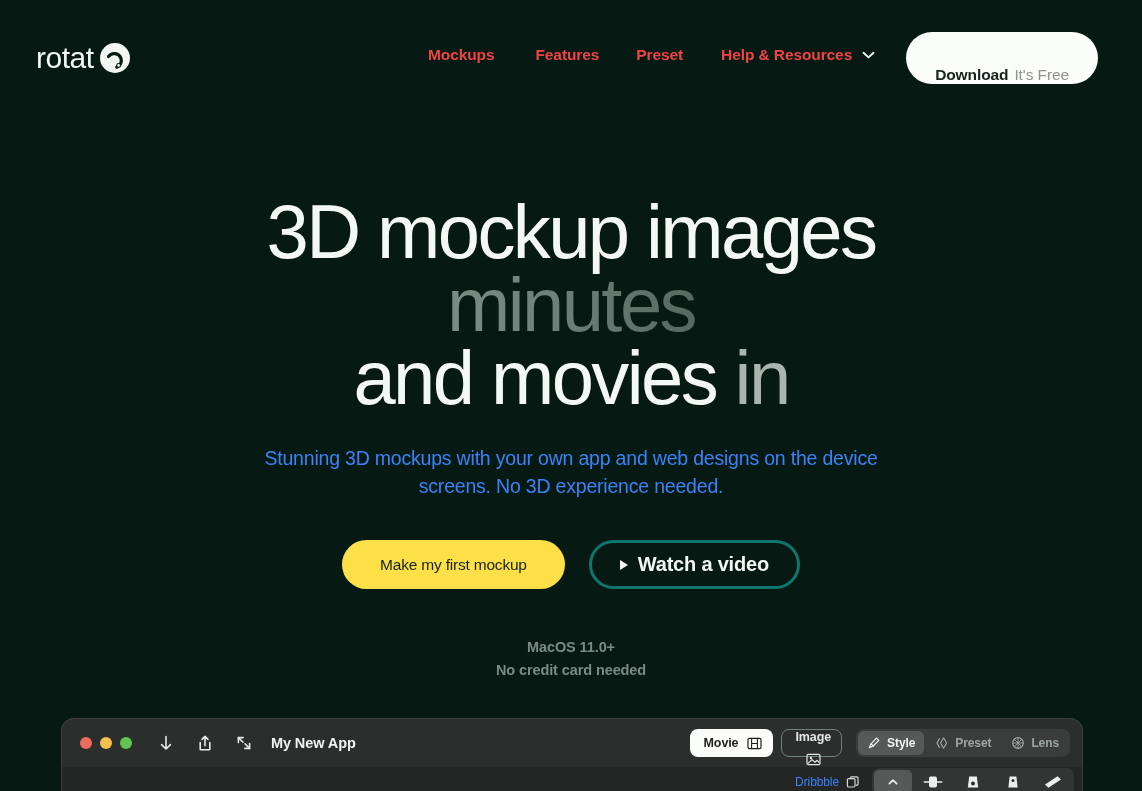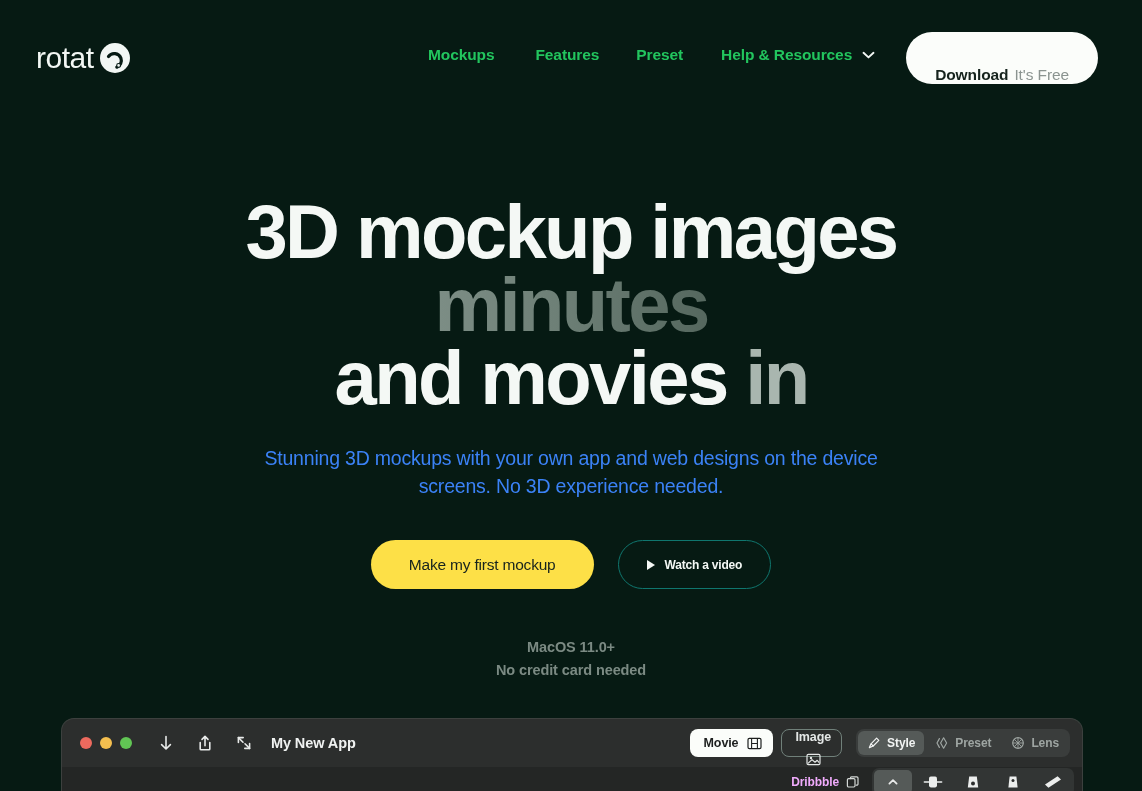--- a/index.html
+++ b/index.html
@@ -24,21 +24,21 @@
     font-size:30px; font-weight:500; color:#f2f7f4;
     letter-spacing:-0.5px; line-height:1;
   }
   .logo-mark { width:36px; height:36px; margin-left:1px; display:block; }
 
   .nav-links {
     position:absolute; left:428px; top:46px;
     display:flex; align-items:center; gap:0;
   }
   .nav-link {
-    color:#22c55e; font-size:15.5px; font-weight:600;
+    color:#ef4444; font-size:15.5px; font-weight:600;
     letter-spacing:-0.1px; text-decoration:none; cursor:pointer;
     padding:0; white-space:nowrap;
   }
   .nav-gap-1 { width:41px; } .nav-gap-2 { width:37px; }
   .nav-gap-3 { width:38px; } .nav-gap-4 { width:10px; }
   .chev { width:13px; height:8px; display:block; }
 
   .dl-btn {
     position:absolute; right:44px; top:32px;
     height:52px; padding:0 29px; border-radius:26px;
@@ -46,21 +46,21 @@
     display:flex; align-items:flex-end; gap:6px;
     font-size:15.5px; white-space:nowrap;
   }
   .dl-strong { color:#16231d; font-weight:600; letter-spacing:-0.1px; }
   .dl-light  { color:#8b9490; font-weight:400; letter-spacing:-0.1px; }
 
   
   .hero { position:absolute; top:0; left:0; width:1142px; text-align:center; }
   .headline {
     position:absolute; top:196px; left:0; width:1142px;
-    font-size:76px; font-weight:700; line-height:0.96;
+    font-size:76px; font-weight:400; line-height:0.96;
     letter-spacing:-2.6px; color:#f4f8f5;
   }
   .hl-line { display:block; }
   .hl-dim { color:#a9b6af; }
   .hl-fade {
     background:linear-gradient(90deg,#a9b6af 0%,#93a29b 22%,#6f8178 48%,#42554c 72%,#223730 88%,#0e241c 100%);
     -webkit-background-clip:text; background-clip:text;
     -webkit-text-fill-color:transparent; color:transparent;
   }
 
@@ -77,22 +77,22 @@
   }
   .btn-primary {
     height:49px; padding:0 38px; border-radius:25px;
     background:#fde047; border:none; cursor:pointer;
     color:#16231d; font-size:15.5px; font-weight:500;
     letter-spacing:-0.2px; white-space:nowrap;
     font-family:"Liberation Sans", sans-serif;
   }
   .btn-ghost {
     height:49px; padding:0 28px; border-radius:25px;
-    background:transparent; border:1px solid #0f766e; cursor:pointer;
-    color:#f4f8f5; font-size:12px; font-weight:700;
+    background:transparent; border:3px solid #0f766e; cursor:pointer;
+    color:#f4f8f5; font-size:20px; font-weight:700;
     letter-spacing:-0.2px; white-space:nowrap;
     display:flex; align-items:center; gap:10px;
     font-family:"Liberation Sans", sans-serif;
     text-align:right;
   }
   .play-tri {
     width:0; height:0; border-left:8px solid #f4f8f5;
     border-top:5.5px solid transparent; border-bottom:5.5px solid transparent;
     display:block;
   }
@@ -155,21 +155,21 @@
   .tool-ic { width:14px; height:14px; display:block; }
 
   
   .subbar {
     height:30px; background:#242625; position:relative;
     display:flex; align-items:center; justify-content:flex-end;
     padding-right:8px;
   }
   .dribbble-lbl {
     display:flex; align-items:center; gap:7px;
-    color:#f0abfc; font-size:12px; font-weight:700; letter-spacing:-0.1px;
+    color:#3b82f6; font-size:12px; font-weight:400; letter-spacing:-0.1px;
   }
   .dup-ic { width:14px; height:14px; display:block; }
   .obj-row {
     display:flex; align-items:center; gap:2px;
     background:#323534; border-radius:7px; padding:2px;
     margin-left:12px;
   }
   .obj {
     width:38px; height:24px; border-radius:5px;
     display:flex; align-items:center; justify-content:center; cursor:pointer;

